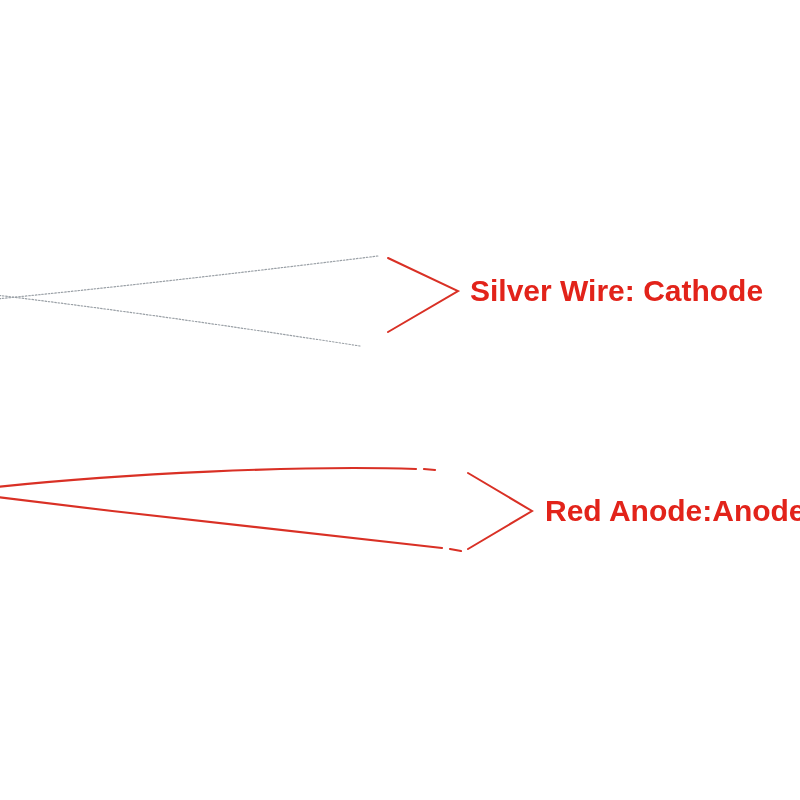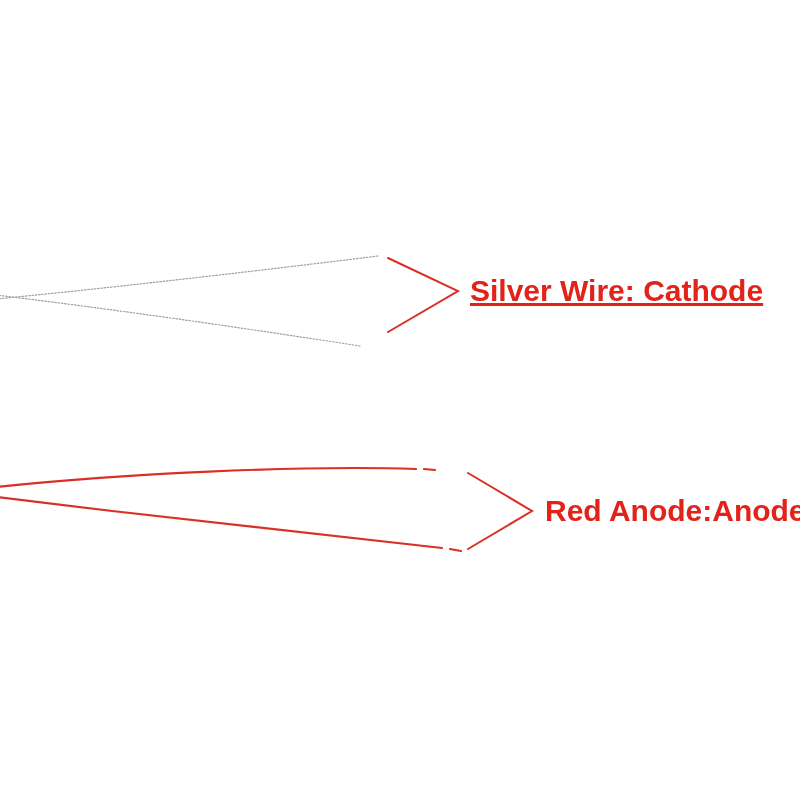--- a/index.html
+++ b/index.html
@@ -49,21 +49,21 @@
   }
   .annotation-label{
     position:absolute;
     color:var(--label-red);
     font-weight:bold;
     font-size:30px;
     line-height:1;
     white-space:nowrap;
     letter-spacing:0px;
   }
-  .label-silver{ left:470px; top:276px;text-decoration:underline; }
+  .label-silver{ left:470px; top:276px; }
   .label-red{ left:545px; top:496px; }
 </style>
 </head>
 <body>
 
 <div class="canvas">
 
   <svg class="wires-svg" viewBox="0 0 800 800" aria-hidden="true">
 
     <path class="silver-wire" d="M -4 299 Q 150 284 378 256"></path>

